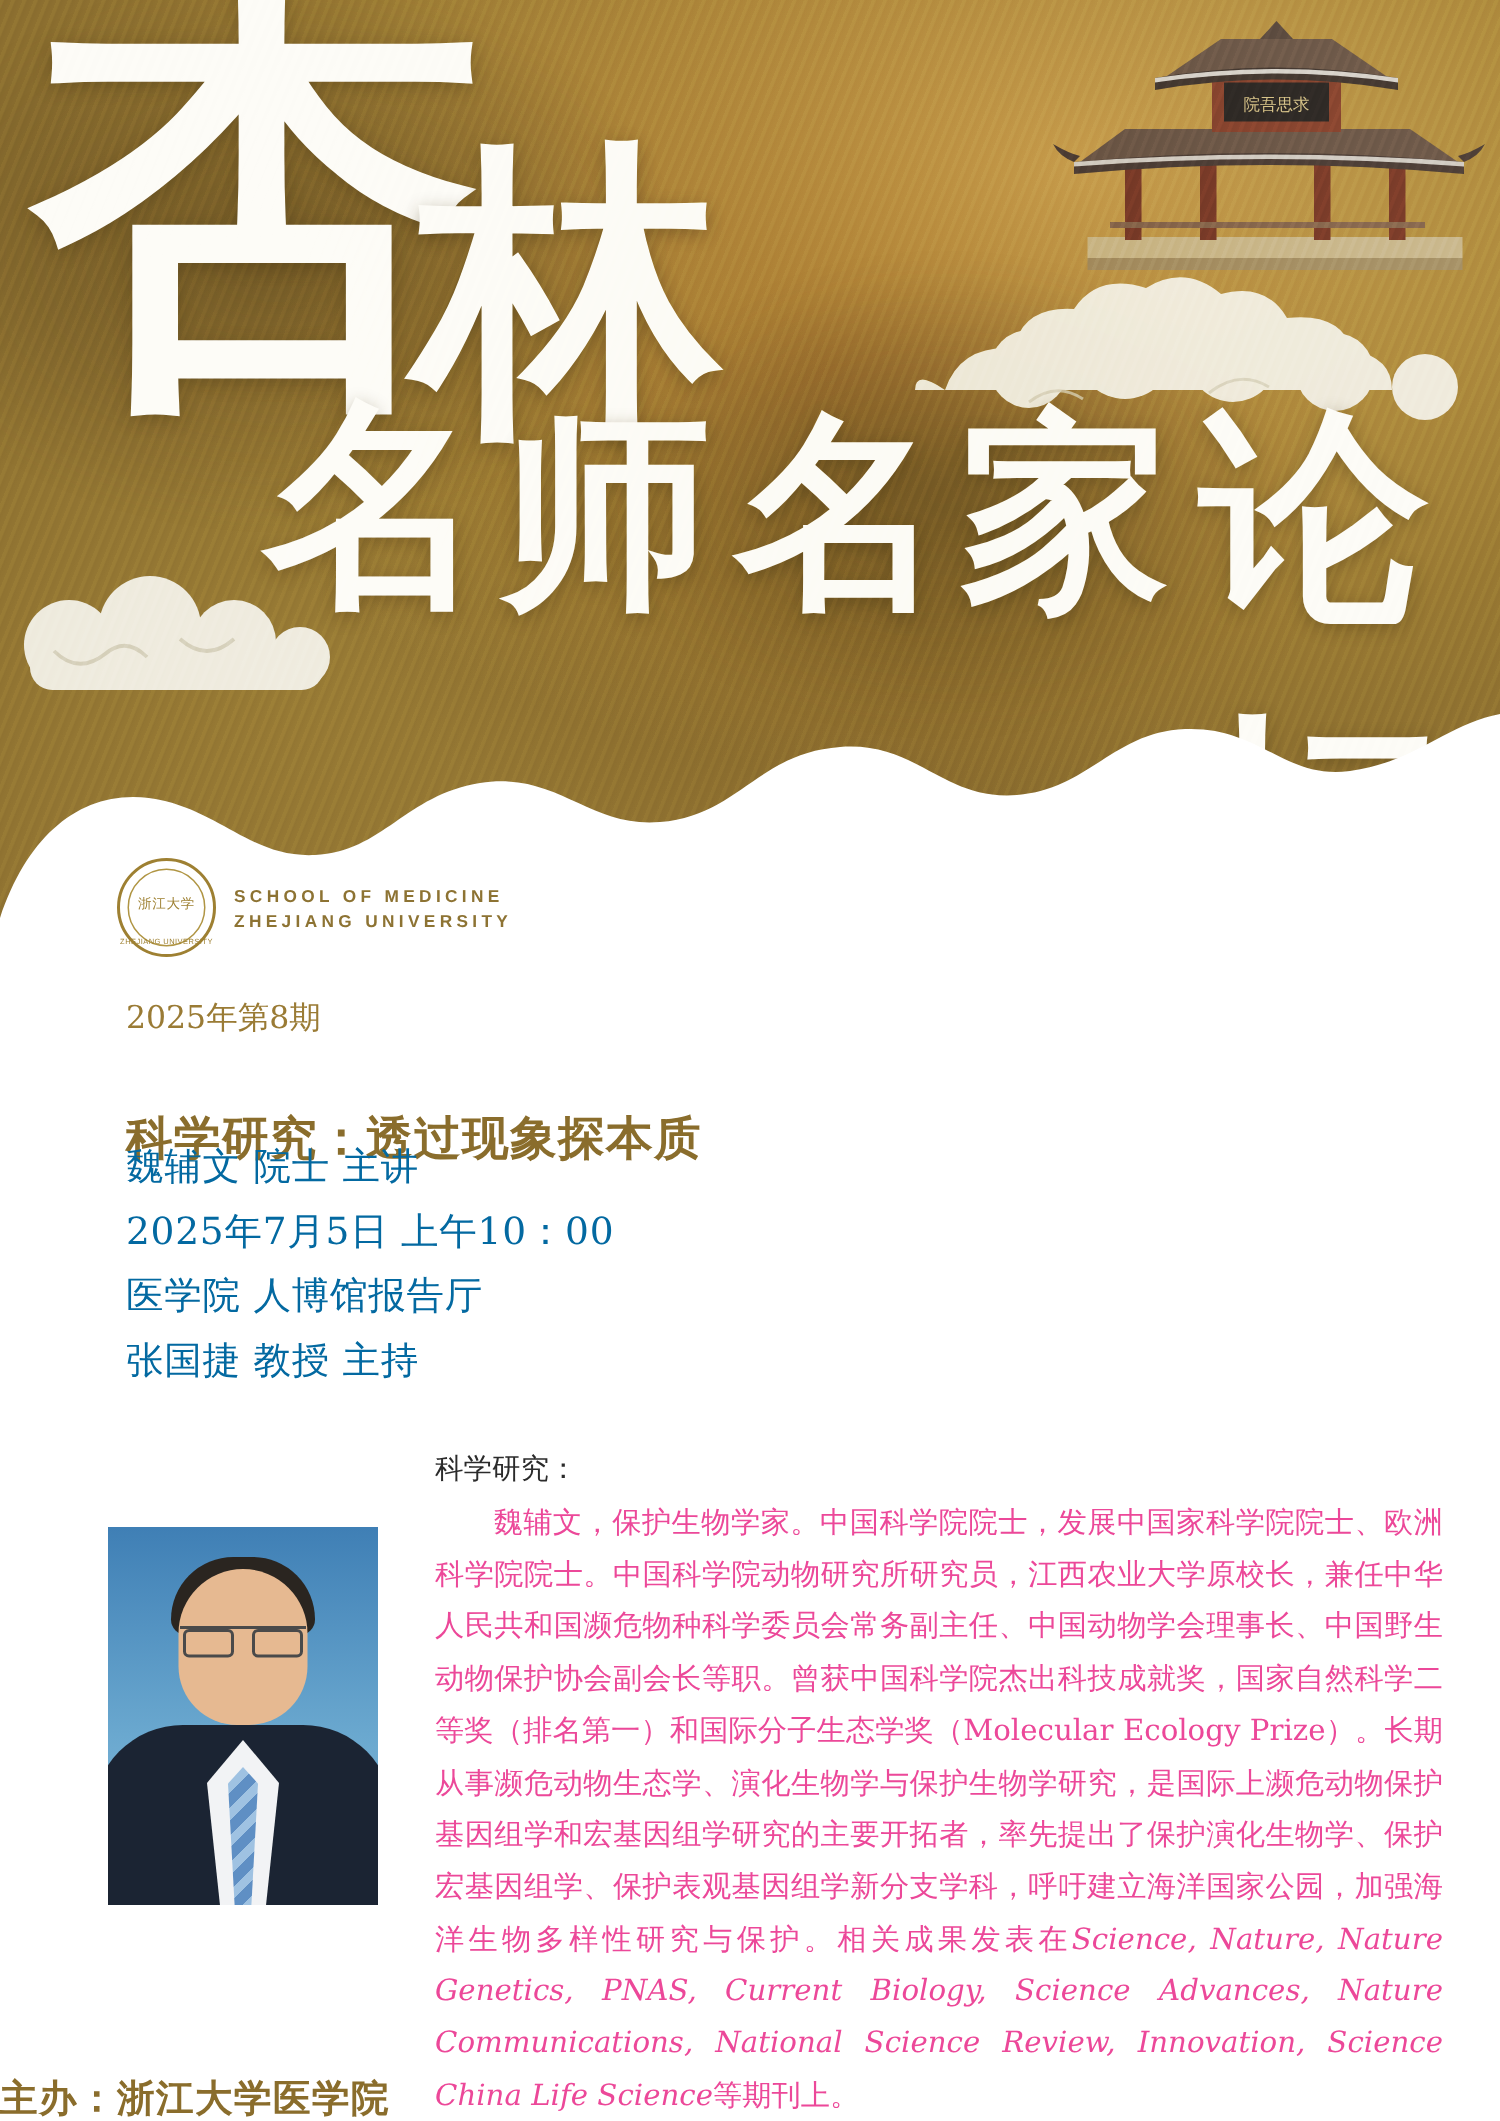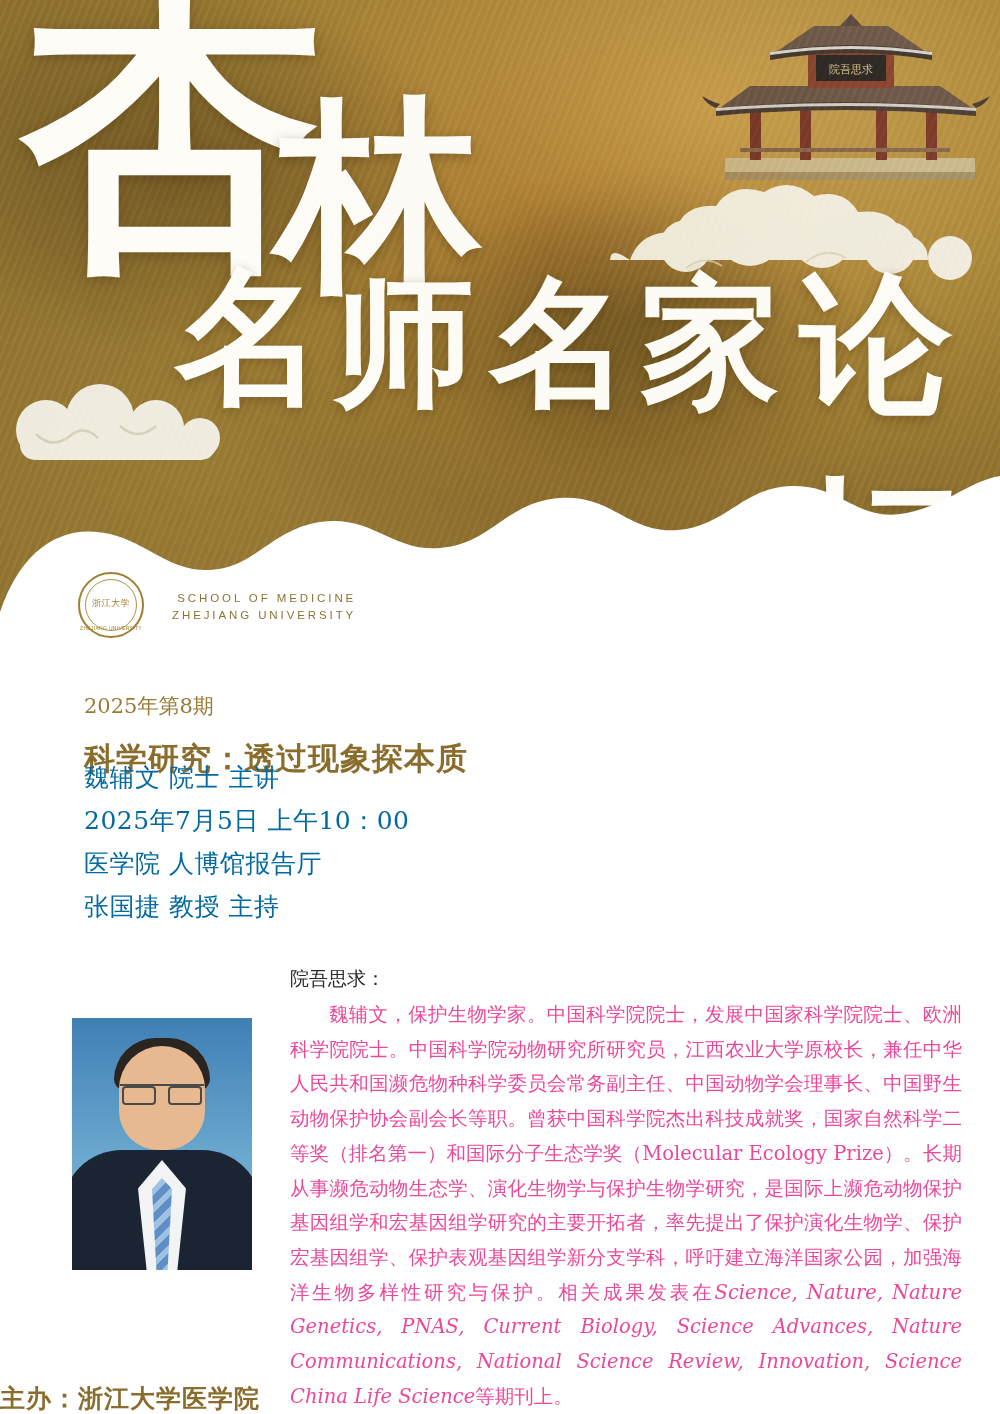--- a/index.html
+++ b/index.html
@@ -109,21 +109,21 @@
   #t-lun  { left: 800px; top: 268px;  font-size: 152px; }
   #t-tan  { left: 800px; top: 470px;  font-size: 168px; }
 
   
   .logo-row {
     position: absolute;
     left: 78px;
     top: 572px;
     display: flex;
     align-items: center;
-    gap: 28px;
+    gap: 12px;
   }
   .logo-seal {
     width: 62px;
     height: 62px;
     border-radius: 50%;
     border: 2px solid #9e8032;
     position: relative;
     flex: none;
     background: #ffffff;
   }
@@ -161,29 +161,28 @@
     letter-spacing: 2px;
     line-height: 1.1;
     font-weight: 600;
   }
   .logo-text-en {
     font-size: 11.5px;
     color: #8d7333;
     letter-spacing: 2.9px;
     line-height: 1.45;
     margin-top: 3px;
-    font-weight: 400;
-    text-align: right;
+    font-weight: 700;
   }
 
   
   .issue {
     position: absolute;
     left: 84px;
-    top: 692px;
+    top: 664px;
     font-family: "DejaVu Serif", "Liberation Serif", serif;
     font-size: 21px;
     color: #9a7b35;
   }
   .main-title {
     position: absolute;
     left: 84px;
     top: 738px;
     font-family: "DejaVu Serif", "Liberation Serif", serif;
     font-size: 31px;
@@ -422,21 +421,21 @@
   <div class="issue">2025年第8期</div>
   <div class="main-title">科学研究：透过现象探本质</div>
 
   <div class="info-lines">
     <div>魏辅文 院士 主讲</div>
     <div>2025年7月5日 上午10：00</div>
     <div>医学院 人博馆报告厅</div>
     <div>张国捷 教授 主持</div>
   </div>
 
-  <div class="bio-label">院吾思求：</div>
+  <div class="bio-label">科学研究：</div>
 
   <div class="portrait">
     <div class="body"></div>
     <div class="shirt"></div>
     <div class="tie"></div>
     <div class="hair"></div>
     <div class="head"></div>
     <div class="glasses"></div>
   </div>
 

